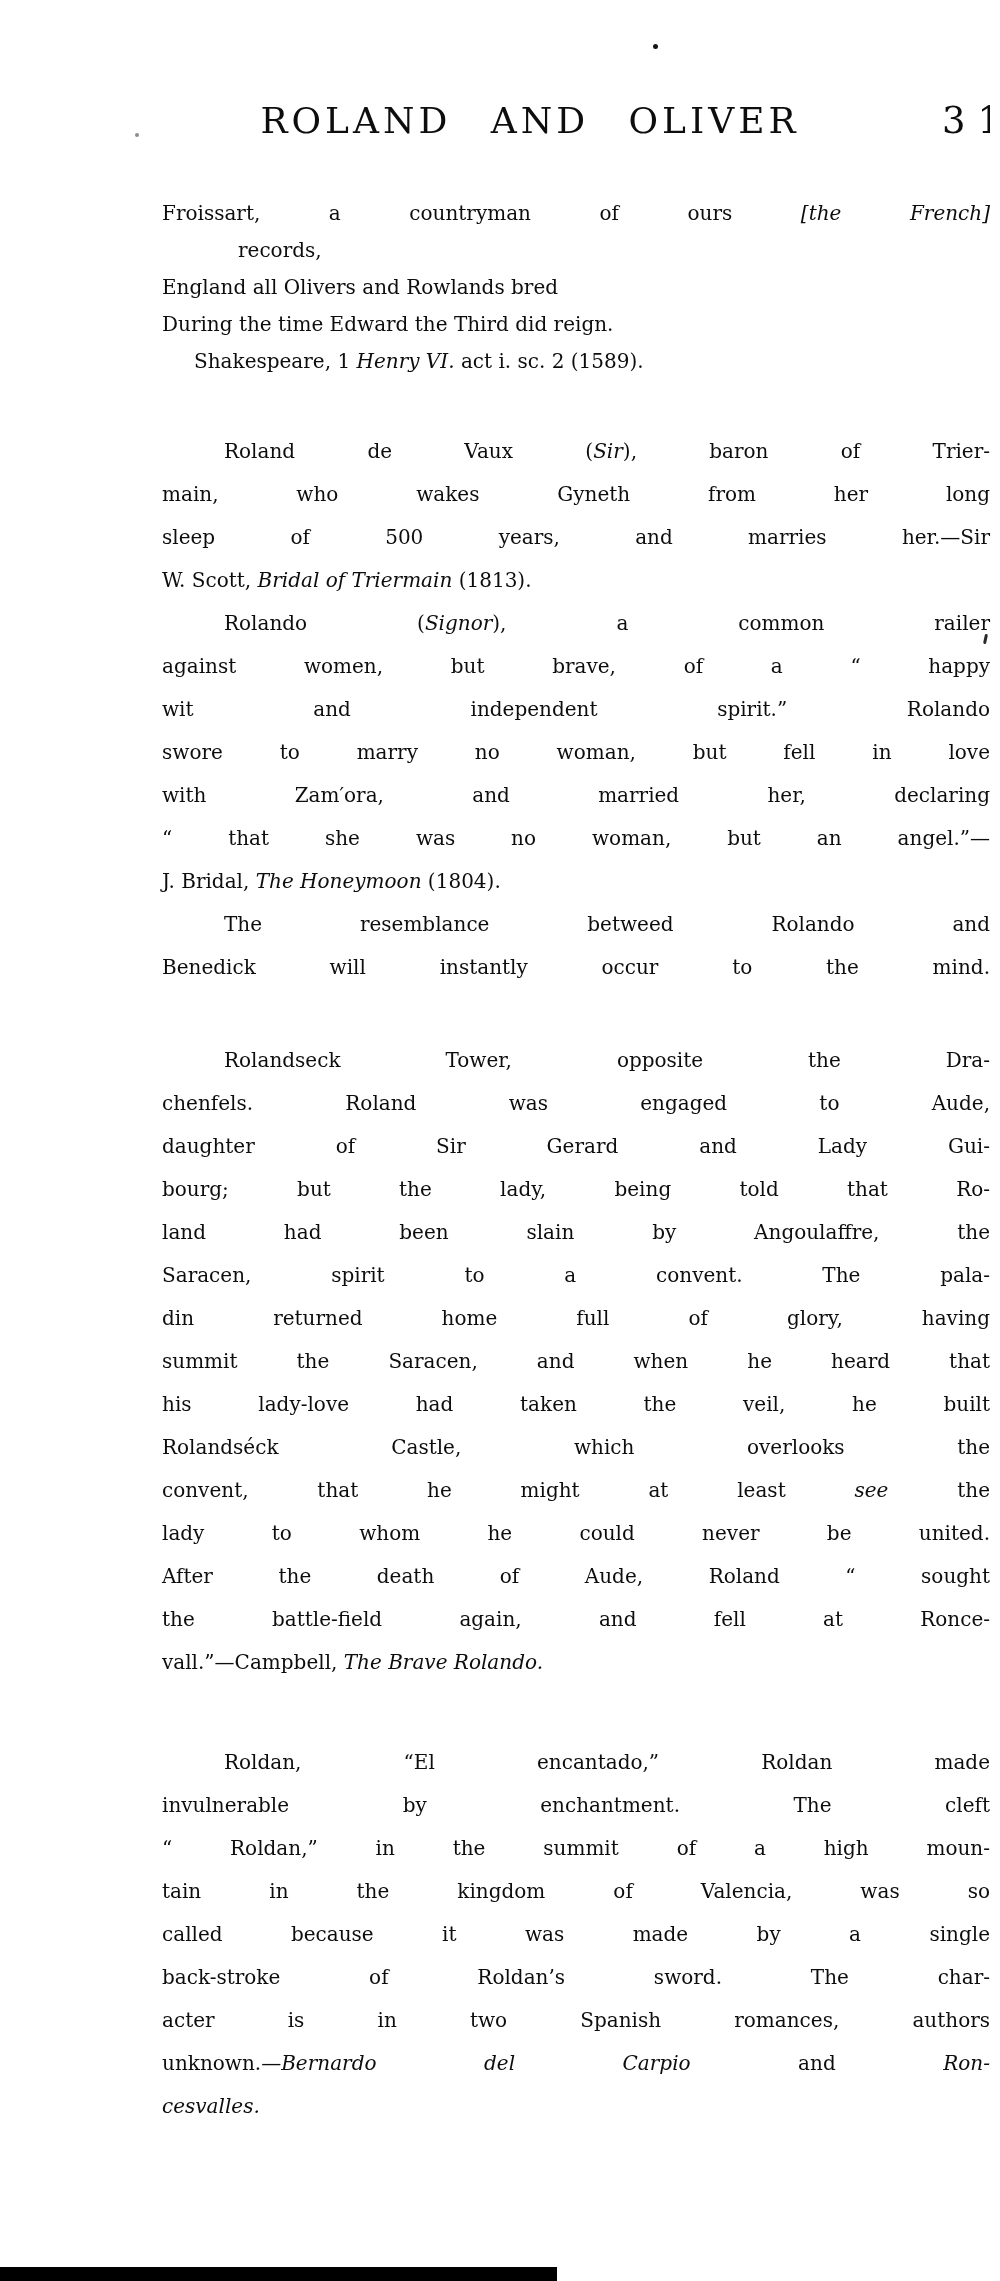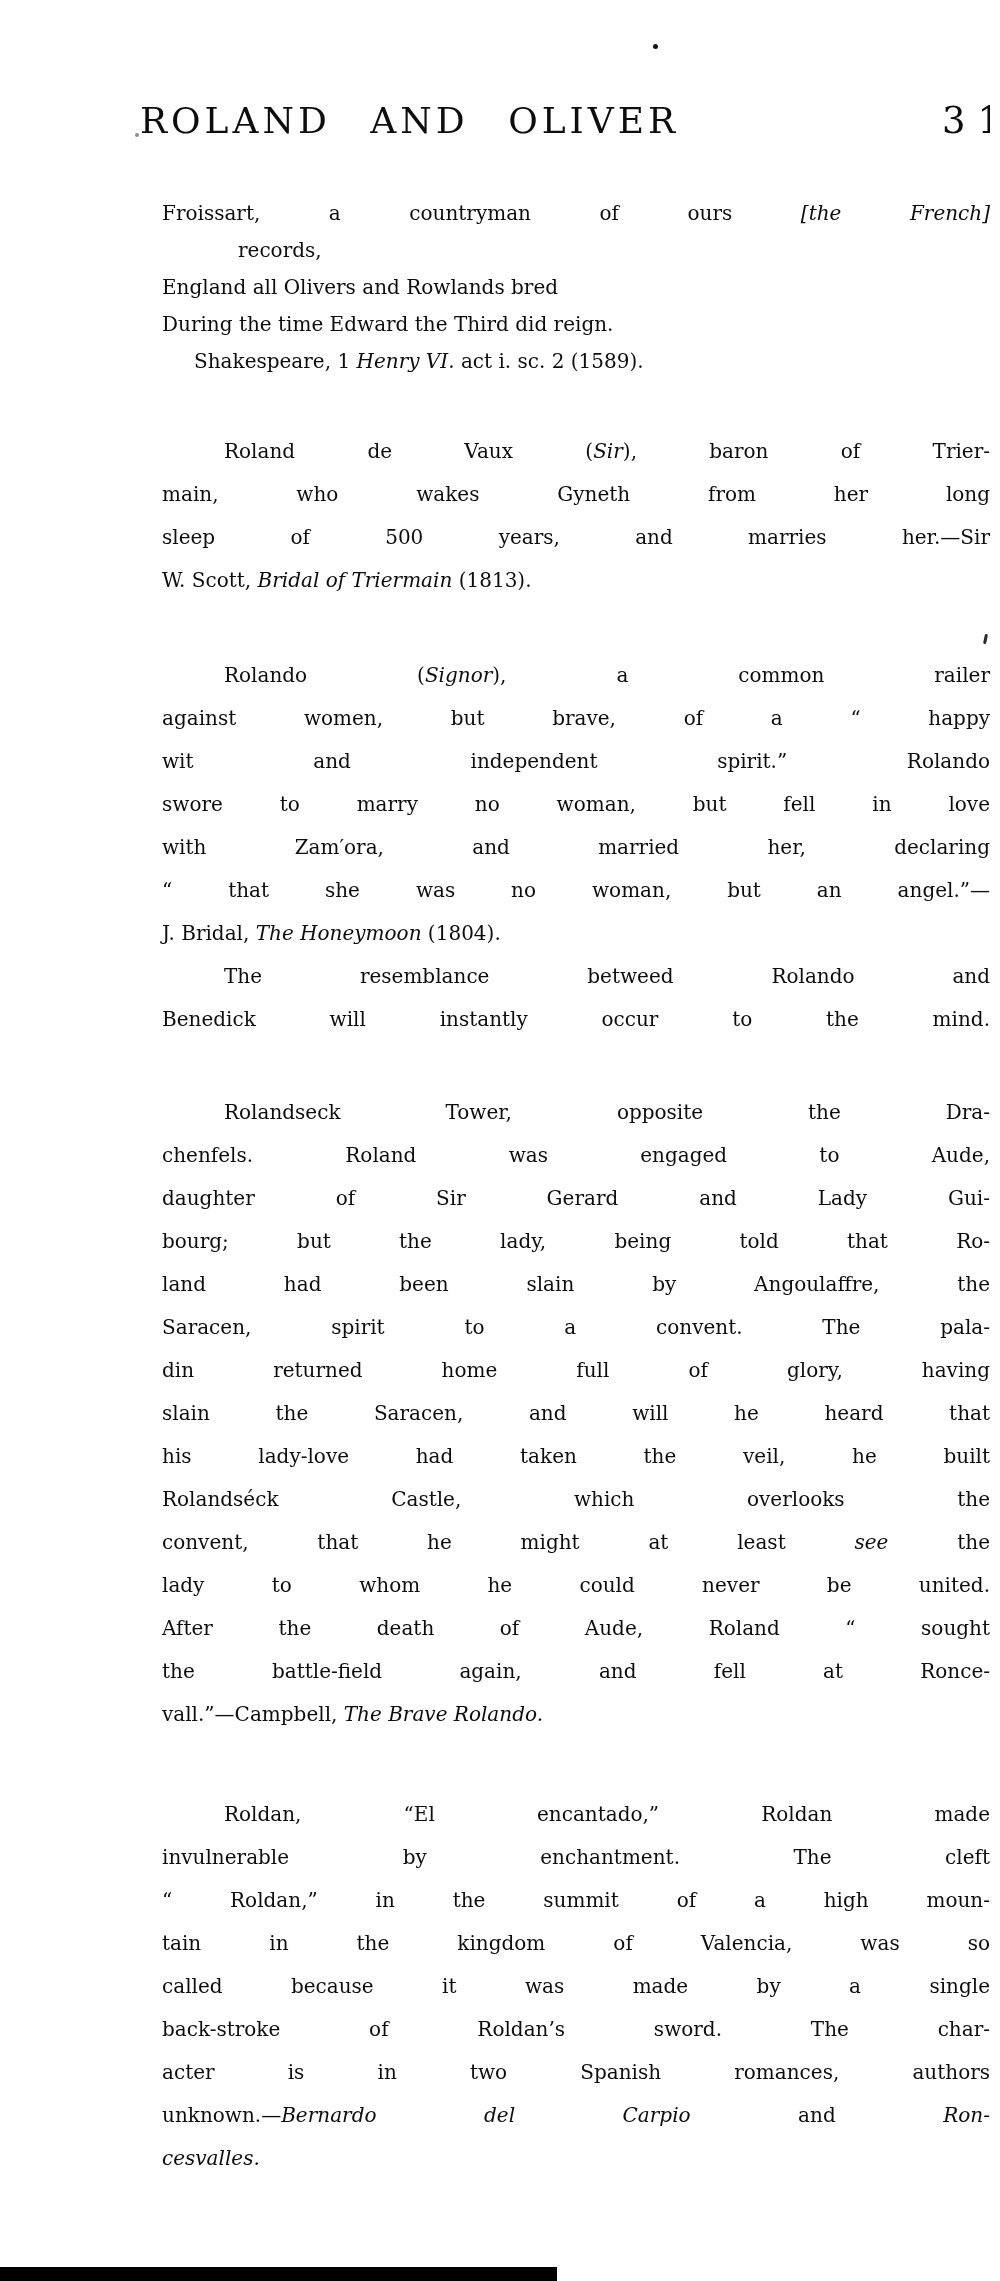--- a/index.html
+++ b/index.html
@@ -4,35 +4,35 @@
 <style>
   html,body{margin:0;padding:0;}
   body{
     width:1000px;height:2281px;position:relative;overflow:hidden;
     background:#ffffff;color:#0d0d0d;
     font-family:"DejaVu Serif", serif;
   }
   .page{position:absolute;inset:0;}
   .running-header{
     position:absolute;top:100px;left:140px;width:780px;
-    font-size:36px;letter-spacing:4px;word-spacing:24px;
+    text-align:center;font-size:36px;letter-spacing:4px;word-spacing:24px;
     white-space:nowrap;
   }
   .page-number{
     position:absolute;top:99px;left:942px;width:48px;height:44px;
     overflow:hidden;font-size:37px;letter-spacing:12px;white-space:nowrap;
   }
   .text-column{
     position:absolute;left:162px;top:0;width:828px;
     font-size:20px;
   }
   .block{line-height:43px;}
   .blk-0{margin-top:195px;line-height:37px;}
   .blk-1{margin-top:50px;}
-  .blk-2{margin-top:52px;}
+  .blk-2{}
   .blk-3{margin-top:0;}
   .blk-4{margin-top:50px;}
   .blk-5{margin-top:57px;}
   .line{text-align:left;}
   .line.jj{text-align:justify;text-align-last:justify;}
   .line.nj{text-align:left;text-align-last:auto;}
   .ind-f{text-indent:62px;}
   .ind-1{padding-left:76px;}
   .ind-2{padding-left:32px;}
   .bold{font-weight:normal;}
@@ -78,21 +78,21 @@
         <div class="line jj"><span>Benedick will instantly occur to the mind.</span></div>
       </div>
       <div class="block entry blk-4">
         <div class="line jj ind-f"><span class="bold">Rolandseck Tower,</span><span> opposite the Dra-</span></div>
         <div class="line jj"><span>chenfels.  Roland was engaged to Aude,</span></div>
         <div class="line jj"><span>daughter of Sir Gerard and Lady Gui-</span></div>
         <div class="line jj"><span>bourg; but the lady, being told that Ro-</span></div>
         <div class="line jj"><span>land had been slain by Angoulaffre, the</span></div>
         <div class="line jj"><span>Saracen, spirit to a convent.  The pala-</span></div>
         <div class="line jj"><span>din returned home full of glory, having</span></div>
-        <div class="line jj"><span>slain the Saracen, and will he heard that</span></div>
+        <div class="line jj"><span>summit the Saracen, and when he heard that</span></div>
         <div class="line jj"><span>his lady-love had taken the veil, he built</span></div>
         <div class="line jj"><span>Rolandséck Castle, which overlooks the</span></div>
         <div class="line jj"><span>convent, that he might at least </span><span class="italic">see</span><span> the</span></div>
         <div class="line jj"><span>lady to whom he could never be united.</span></div>
         <div class="line jj"><span>After the death of Aude, Roland “ sought</span></div>
         <div class="line jj"><span>the battle-field again, and fell at Ronce-</span></div>
         <div class="line nj"><span>vall.”—Campbell, </span><span class="italic">The Brave Rolando.</span></div>
       </div>
       <div class="block entry blk-5">
         <div class="line jj ind-f"><span class="bold">Roldan,</span><span> “El encantado,” Roldan made</span></div>

